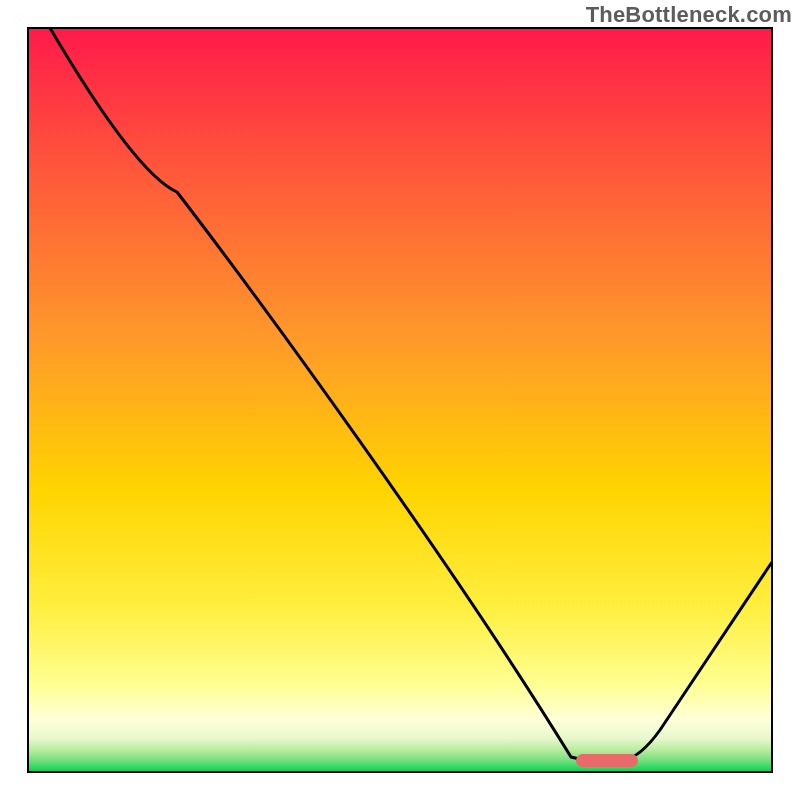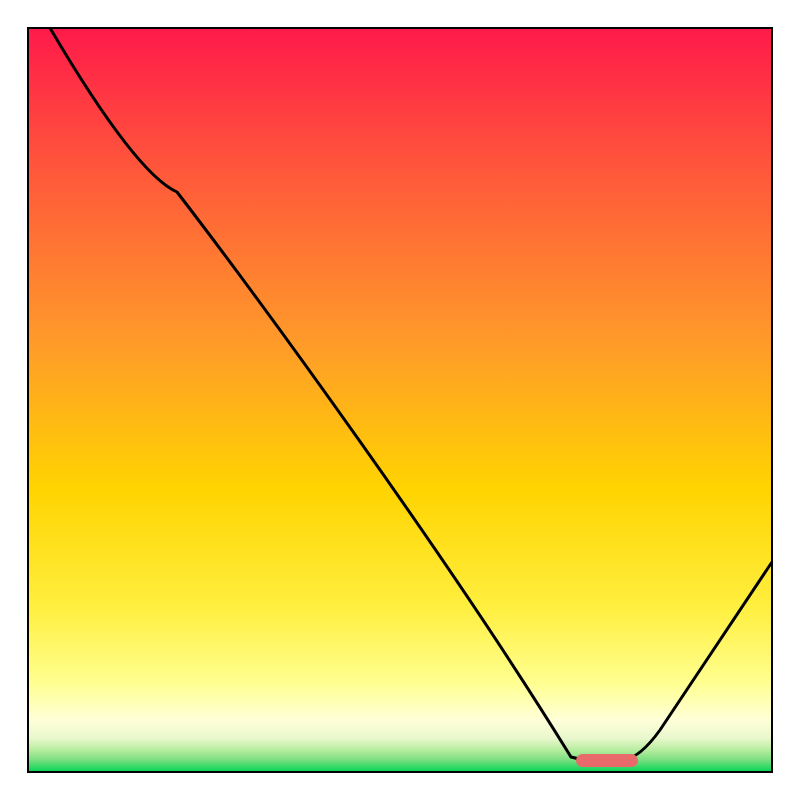--- a/index.html
+++ b/index.html
@@ -26,20 +26,21 @@
     letter-spacing: 0.2px;
   }
   svg {
     display: block;
   }
 </style>
 </head>
 <body>
 
 <div class="container">
+  <div class="watermark">TheBottleneck.com</div>
   <svg width="800" height="800" viewBox="0 0 800 800">
     <defs>
       <linearGradient id="bg-grad" x1="0" y1="0" x2="0" y2="1">
         <stop offset="0%" stop-color="#ff1a4a"></stop>
         <stop offset="20%" stop-color="#ff5a3a"></stop>
         <stop offset="42%" stop-color="#ff9a2a"></stop>
         <stop offset="62%" stop-color="#ffd400"></stop>
         <stop offset="78%" stop-color="#ffef40"></stop>
         <stop offset="88%" stop-color="#ffff90"></stop>
         <stop offset="93%" stop-color="#ffffd8"></stop>

